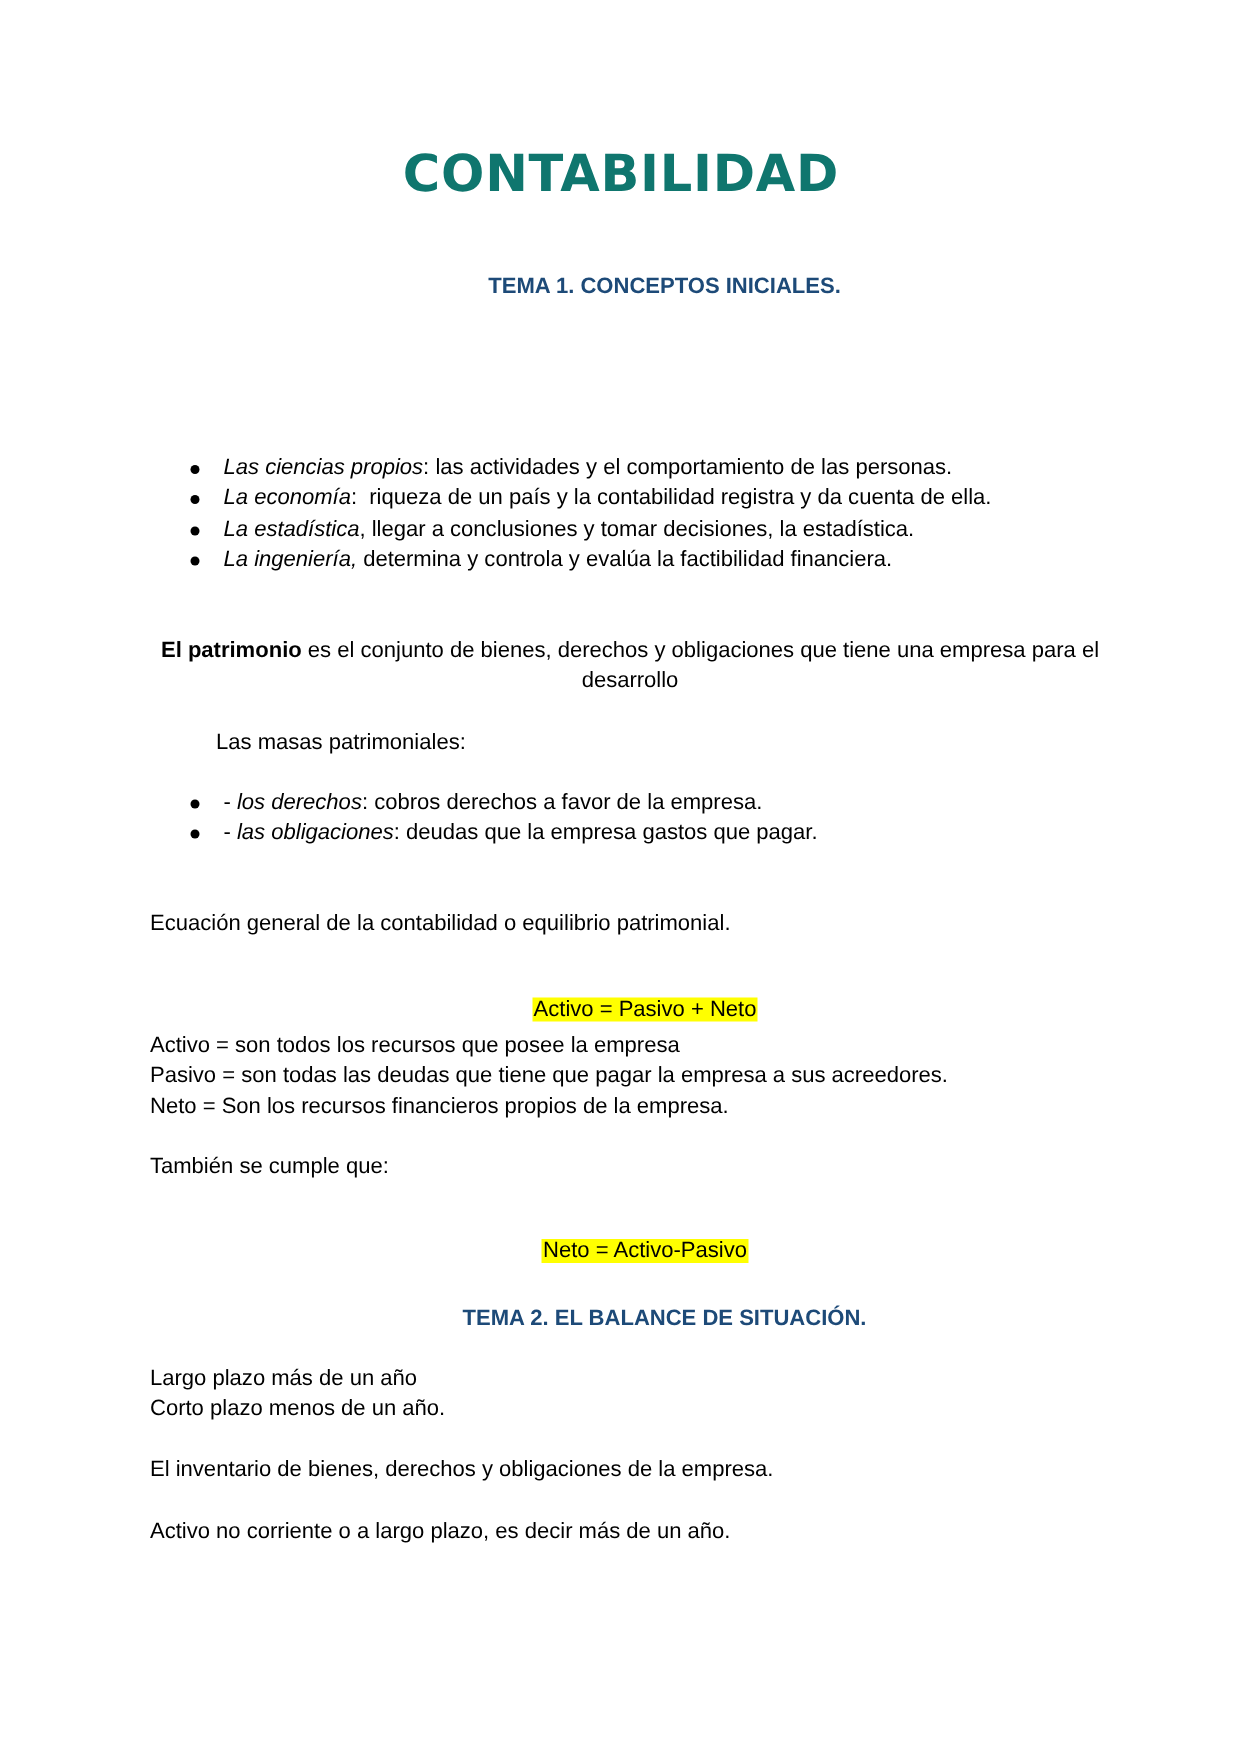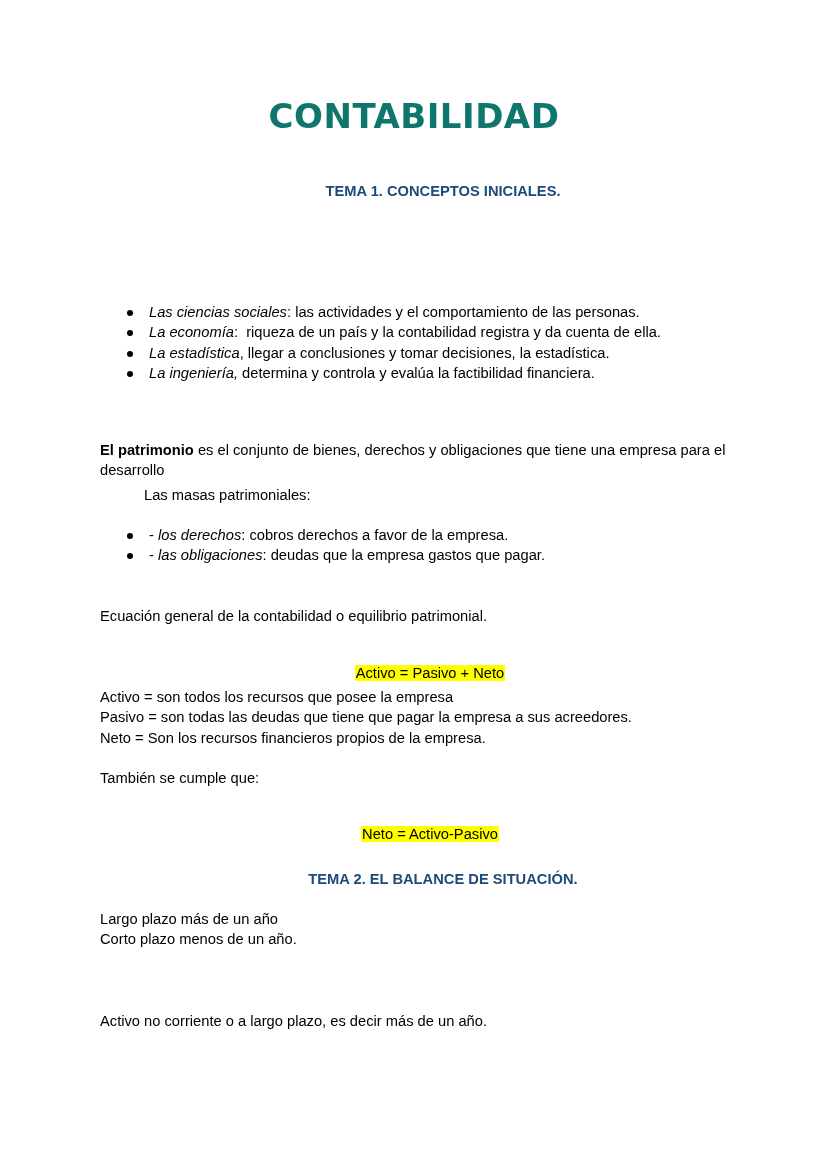--- a/index.html
+++ b/index.html
@@ -101,34 +101,34 @@
 
 <div class="page">
 
   <h1 class="title">CONTABILIDAD</h1>
 
   <h2 class="heading" style="top:181px;">TEMA 1. CONCEPTOS INICIALES.</h2>
 
 
   <ul class="bullets" style="top:302px;">
     <li>
-      <span class="dot"></span><em>Las ciencias sociales</em><span>:</span><span> las actividades y el comportamiento de las personas.</span>
+      <span class="dot"></span><em>Las ciencias propios</em><span>:</span><span> las actividades y el comportamiento de las personas.</span>
     </li>
     <li>
       <span class="dot"></span><em>La economía</em><span>:</span><span style="white-space:pre">  riqueza de un país y la contabilidad registra y da cuenta de ella.</span>
     </li>
     <li>
       <span class="dot"></span><em>La estadística</em><span>,</span><span> llegar a conclusiones y tomar decisiones, la estadística.</span>
     </li>
     <li>
       <span class="dot"></span><em>La ingeniería,</em><span></span><span> determina y controla y evalúa la factibilidad financiera.</span>
     </li>
   </ul>
 
-  <p class="para" style="top:440px;"><b>El patrimonio</b><span> es el conjunto de bienes, derechos y obligaciones que tiene una empresa para el desarrollo</span></p>
+  <p class="para" style="top:424px;text-align:center;"><b>El patrimonio</b><span> es el conjunto de bienes, derechos y obligaciones que tiene una empresa para el desarrollo</span></p>
 
   <p class="para" style="top:485px;margin-left:44px;">Las masas patrimoniales:</p>
 
   <ul class="bullets" style="top:525px;">
     <li>
       <span class="dot"></span><span style="white-space:pre">- </span><em>los derechos</em><span>: cobros derechos a favor de la empresa.</span>
     </li>
     <li>
       <span class="dot"></span><span style="white-space:pre">- </span><em>las obligaciones</em><span>: deudas que la empresa gastos que pagar.</span>
     </li>
@@ -148,16 +148,17 @@
 
   <p class="center-line" style="top:808px;"><span class="hl">Neto = Activo-Pasivo</span></p>
 
   <h2 class="heading" style="top:869px;">TEMA 2. EL BALANCE DE SITUACIÓN.</h2>
 
   <p class="para" style="top:909px;">
     <span>Largo plazo más de un año</span><br>
     <span>Corto plazo menos de un año.</span>
   </p>
 
+  <p class="para" style="top:970px;">El inventario de bienes, derechos y obligaciones de la empresa.</p>
 
   <p class="para" style="top:1011px;">Activo no corriente o a largo plazo, es decir más de un año.</p>
 
 </div>
 
 </body></html>

